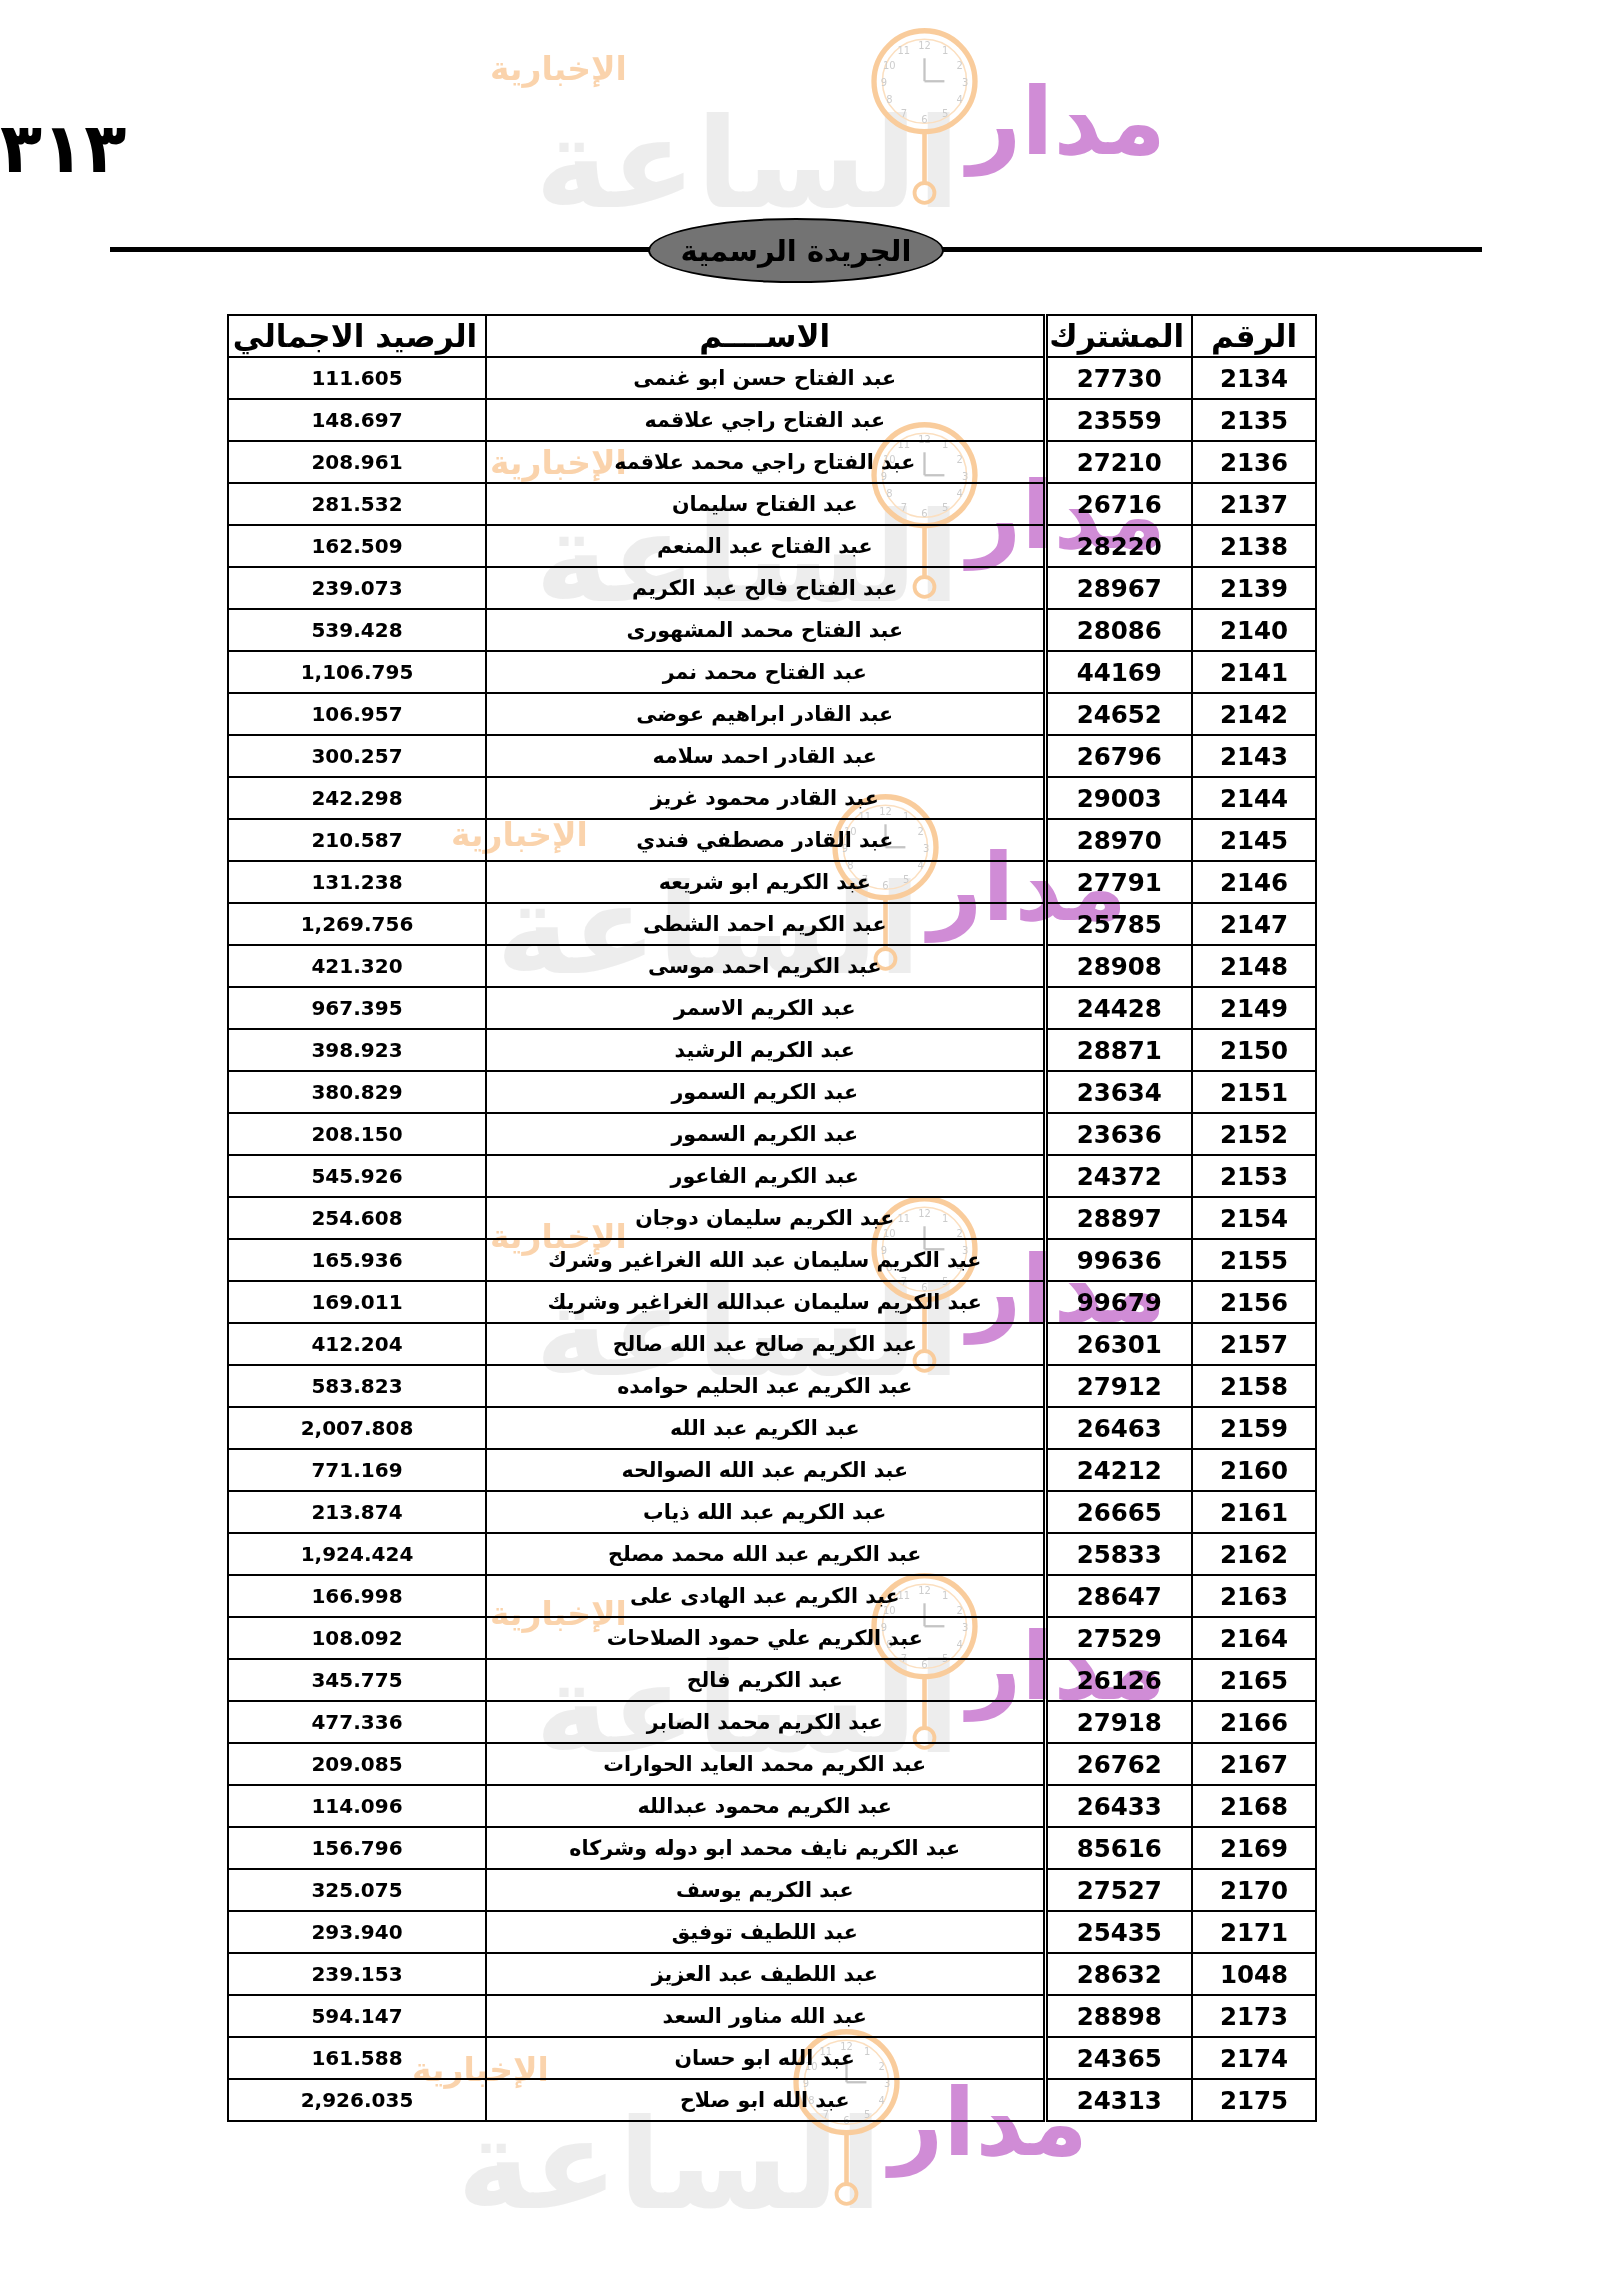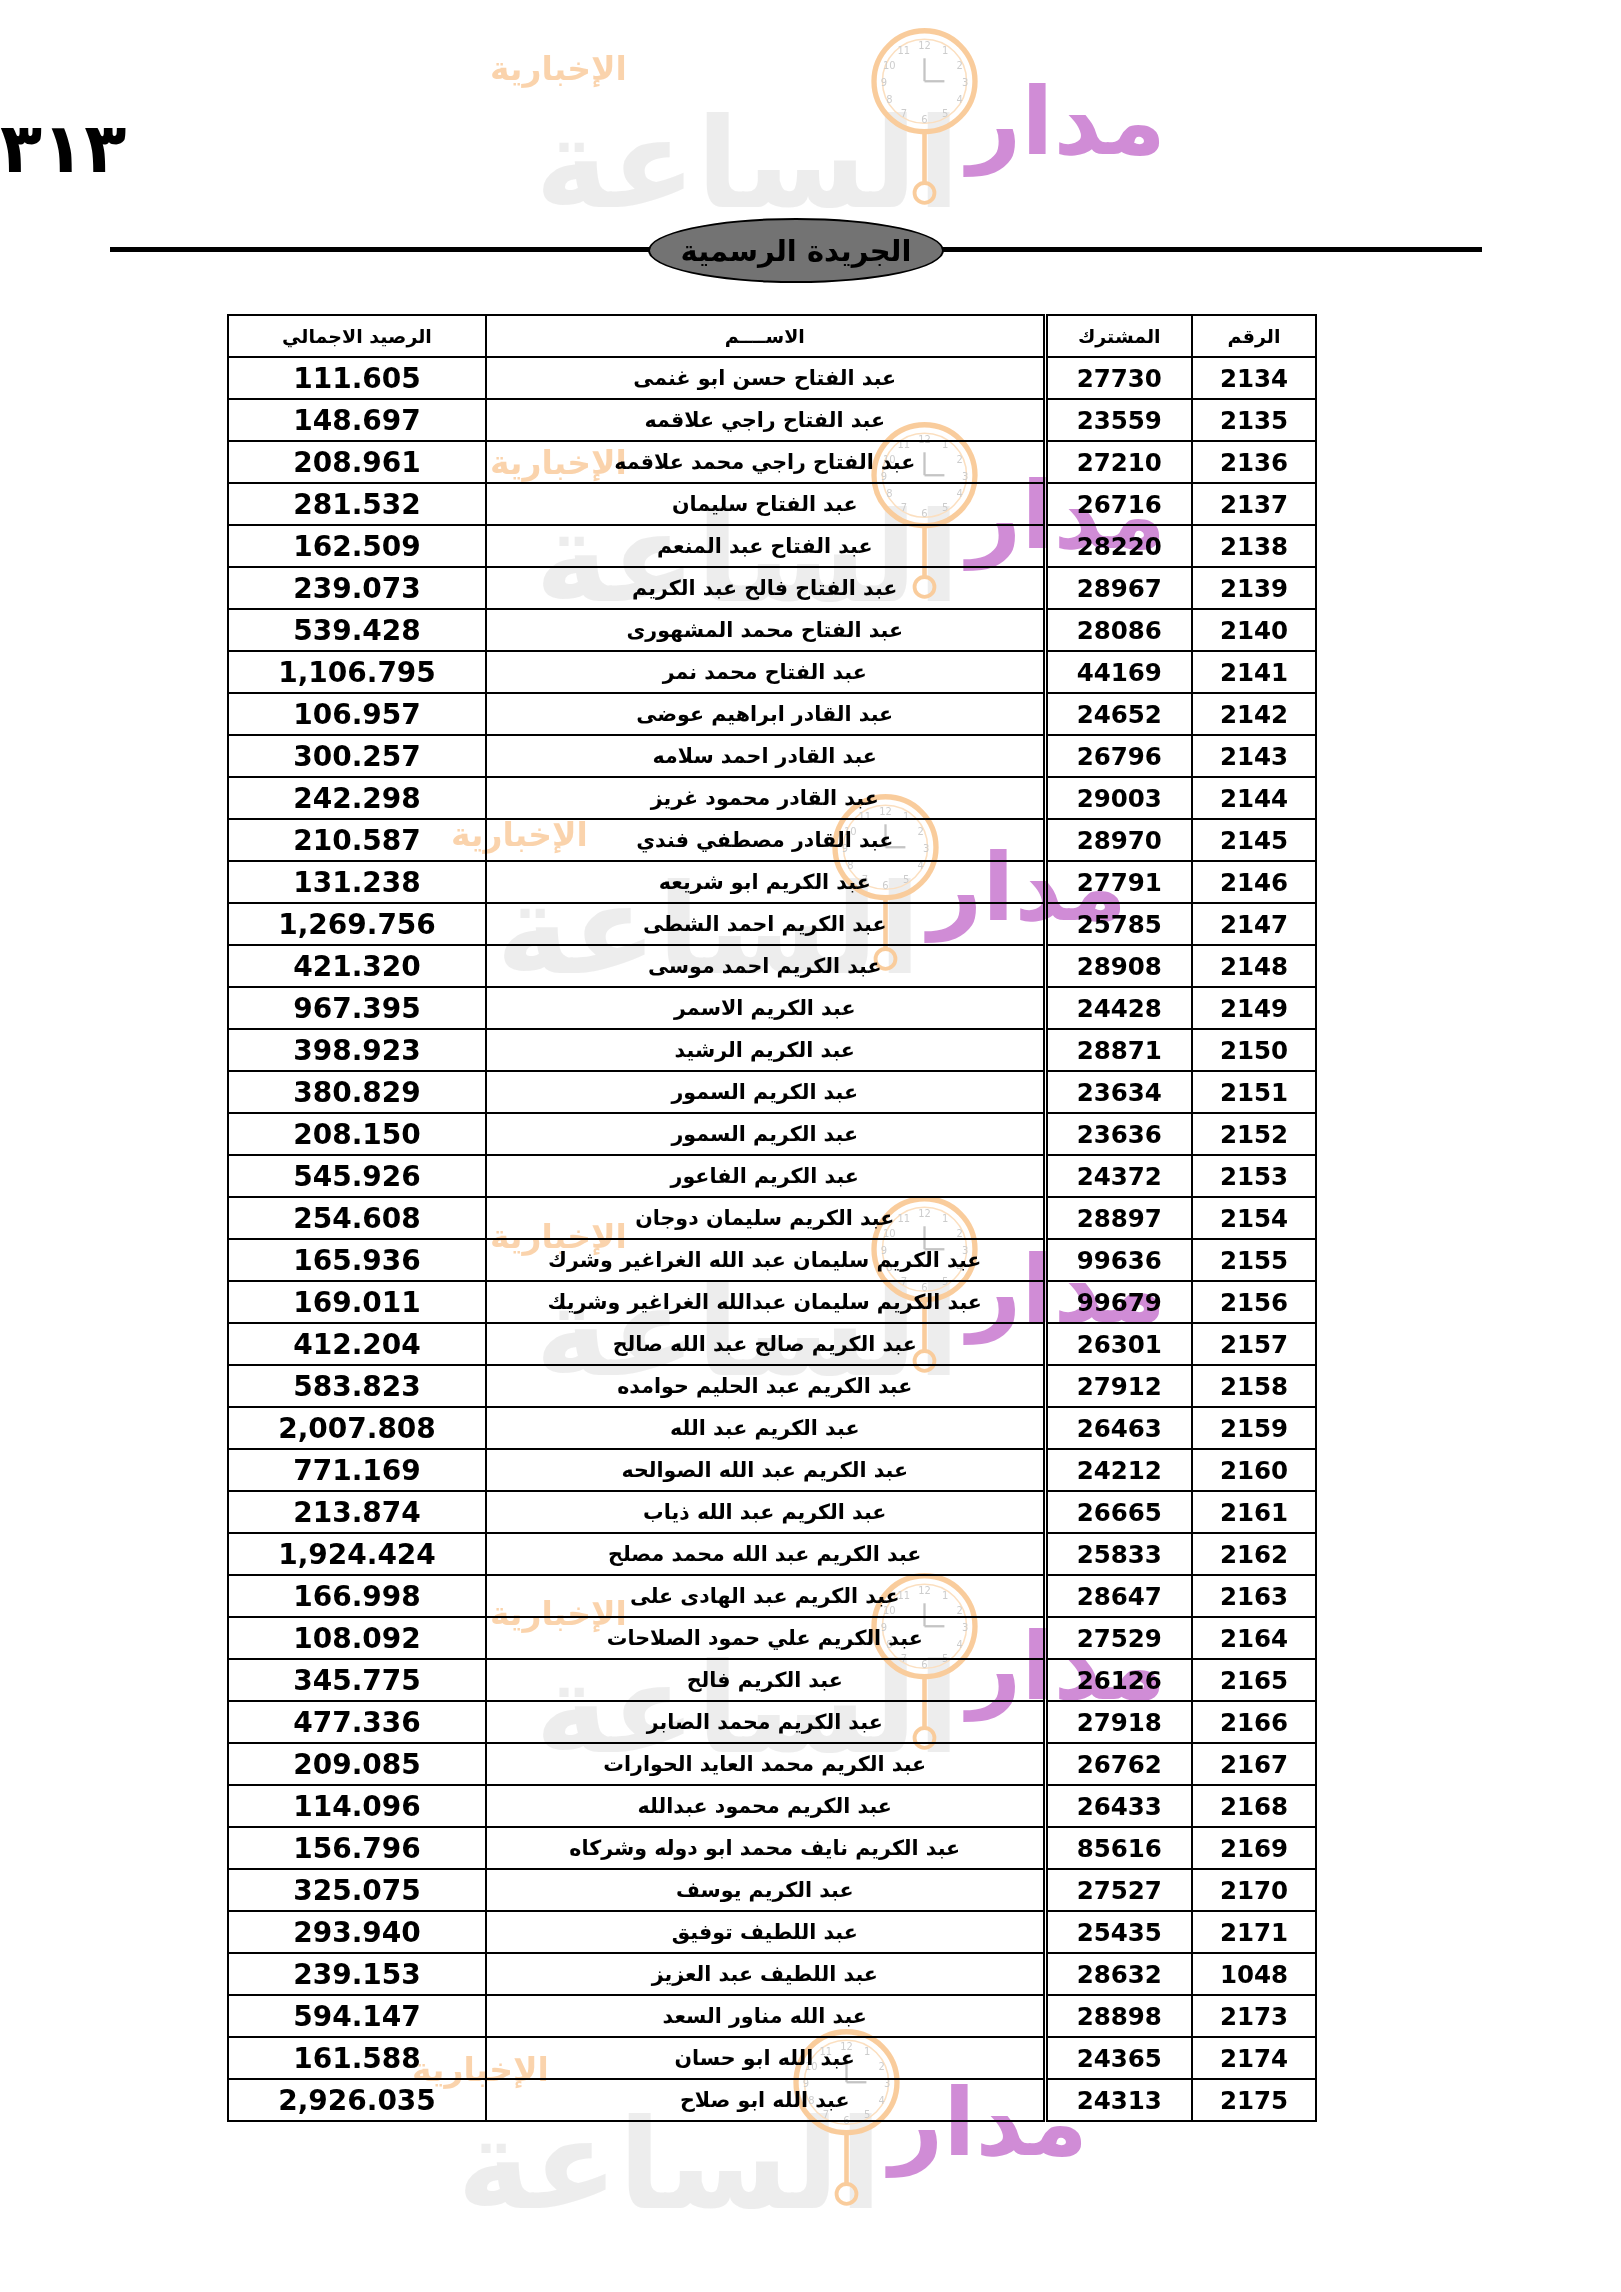--- a/index.html
+++ b/index.html
@@ -63,24 +63,24 @@
   .main-table th, .main-table td {
     border: 2px solid #000;
     height: 42px;
     padding: 0 7.8px;
     text-align: center;
     font-weight: bold;
     color: #000;
     overflow: hidden;
     white-space: nowrap;
   }
-  .main-table th { font-size: 19px; }
+  .main-table th { font-size: 31px; }
   .main-table td.col-no, .main-table td.col-sub { font-size: 24.5px; }
   .main-table td.col-name { font-size: 20.6px; }
-  .main-table td.col-bal { font-size: 28px; }
+  .main-table td.col-bal { font-size: 20px; }
   
   .main-table th:nth-child(3), .main-table td:nth-child(3) {
     border-right: 5.9px double #000;
   }
 </style>
 </head>
 <body>
 
 <div class="page">
 

